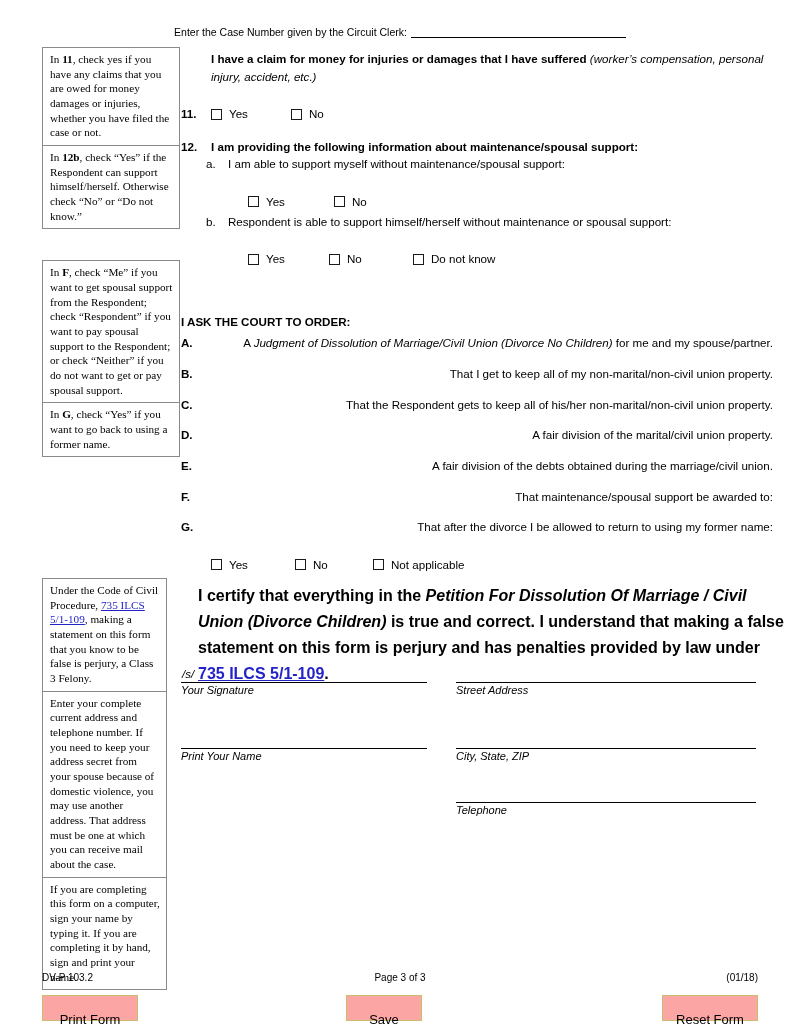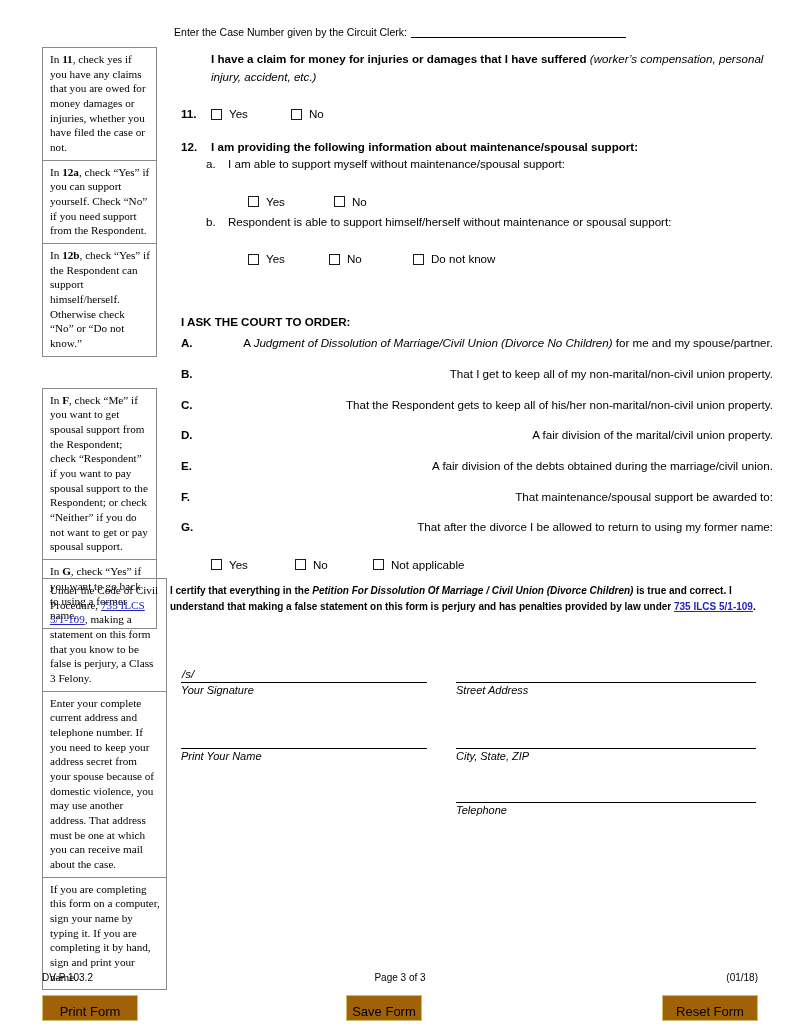--- a/index.html
+++ b/index.html
@@ -31,21 +31,21 @@
     height: 11px;
     vertical-align: -2px;
     margin-left: 4px;
   }
 
   
   .sidebar {
     position: absolute;
     left: 42px;
     top: 47px;
-    width: 115px;
+    width: 138px;
   }
   .note-group { border: 1px solid #8a8a8a; margin-bottom: 0; }
   .note-group + .note-gap { height: 31px; }
   .note-box {
     font-family: "Liberation Serif", serif;
     font-size: 11.2px;
     line-height: 1.31;
     padding: 4px 6px 5px 7px;
     border-bottom: 1px solid #8a8a8a;
   }
@@ -99,24 +99,24 @@
     margin-bottom: 4px;
   }
   .ask-row { display: flex; align-items: flex-start; margin-bottom: 13px; }
   .ask-letter { width: 30px; flex: 0 0 30px; font-weight: bold; }
   .ask-body { flex: 1; text-align: right; }
   .ask-body i { font-style: italic; }
 
   
   .certify {
     position: absolute;
-    left: 170px;
+    left: 198px;
     top: 583px;
     width: 592px;
-    font-size: 10px;
+    font-size: 16px;
     font-weight: bold;
     line-height: 1.62;
   }
   .certify i { font-style: italic; }
   .certify .stat-link { color: #2323c8; text-decoration: underline; font-weight: bold; }
 
   
   .sigblock {
     position: absolute;
     left: 181px;
@@ -149,52 +149,49 @@
     height: 14px;
     font-size: 10px;
   }
   .footer-left  { position: absolute; left: 42px; }
   .footer-mid   { position: absolute; left: 0; width: 800px; text-align: center; }
   .footer-right { position: absolute; right: 42px; }
 
   .btn-bar { position: absolute; top: 995px; left: 0; width: 800px; height: 28px; }
   .btn {
     position: absolute;
-    background: #a16207;
+    background: #fca5a5;
     border: 1px solid #c9bf6a;
     font-family: "Liberation Sans", sans-serif;
     font-size: 13px;
     color: #000;
     height: 26px;
     line-height: 24px;
     text-align: center;
     cursor: pointer;
-    padding: 4px;
+    padding: 12px;
   }
   .btn-print { left: 42px;  width: 96px; }
   .btn-save  { left: 346px; width: 76px; }
   .btn-reset { left: 662px; width: 96px; }
 </style>
 </head>
 <body>
 
 <div class="case-header">
   <span>Enter the Case Number given by the Circuit Clerk:</span><span class="case-line"></span>
 </div>
 
 <div class="sidebar">
 
   <div class="note-group">
     <div class="note-box">
       <span>In </span><b>11</b><span>, check yes if you have any claims that you are owed for money damages or injuries, whether you have filed the case or not.</span>
     </div>
     <div class="note-box">
-      <span>In </span><b>12a</b><span>, check “Yes” if you can support yourself. Check “No” if you need support from the Respondent.</span>
-    </div>
-    <div class="note-box">
       <span>In </span><b>12b</b><span>, check “Yes” if the Respondent can support himself/herself. Otherwise check “No” or “Do not know.”</span>
     </div>
   </div>
 
   <div class="note-gap"></div>
 
   <div class="note-group">
     <div class="note-box">
       <span>In </span><b>F</b><span>, check “Me” if you want to get spousal support from the Respondent; check “Respondent” if you want to pay spousal support to the Respondent; or check “Neither” if you do not want to get or pay spousal support.</span>
     </div>

